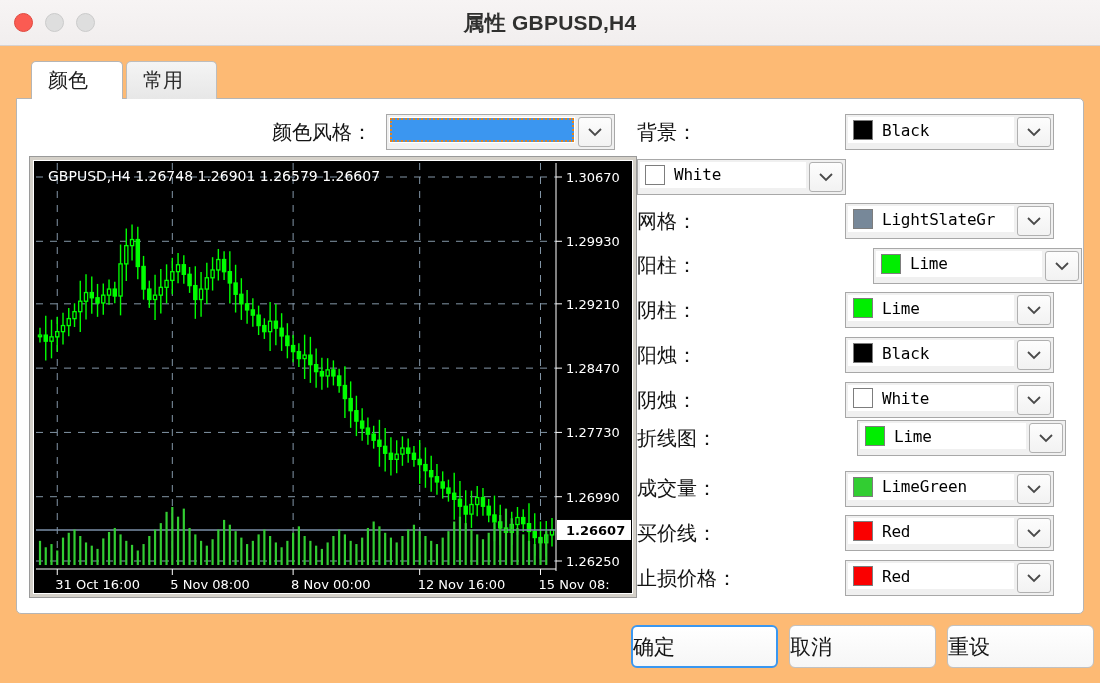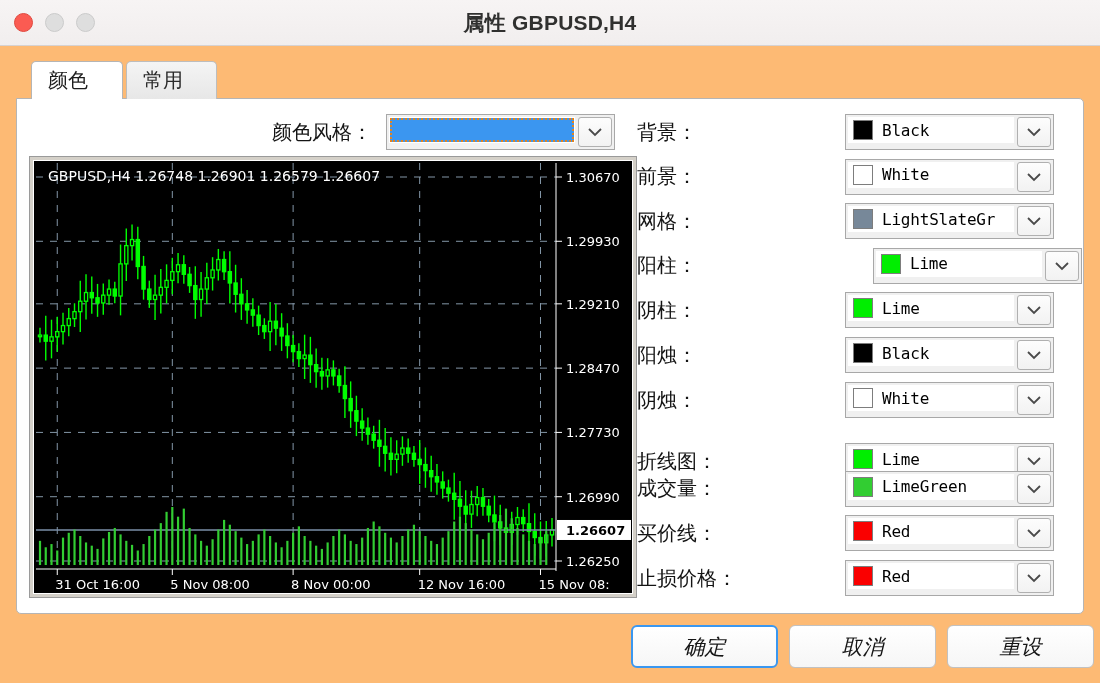--- a/index.html
+++ b/index.html
@@ -190,23 +190,22 @@
     position: absolute; left: 0; top: 625px;
     width: 1100px; height: 58px;
   }
   .btn {
     position: absolute; top: 0;
     height: 43px; width: 147px;
     background: linear-gradient(#ffffff, #f6f6f6);
     border: 1px solid #c1c1c1;
     border-radius: 6px;
     font-size: 21px; color: #151515;
-    text-align: center; line-height: 41px;
-    box-sizing: border-box;
-    font-style: italic;
+    line-height: 41px;
+    box-sizing: border-box;
   }
   .btn.primary {
     left: 631px;
     border: 2px solid #3a97f0;
     line-height: 39px;
   }
   .btn.cancel { left: 789px; }
   .btn.reset  { left: 947px; }
 </style>
 </head>
@@ -571,21 +570,20 @@
               <div class="cvalue">Black</div>
             </div>
             <div class="combo-arrow">
               <svg width="16" height="10" viewBox="0 0 16 10">
                 <path d="M2 2 L8 8 L14 2" fill="none" stroke="#4a4a4a" stroke-width="1.8"></path>
               </svg>
             </div>
           </div>
         </div>
         <div class="crow" style="top: 50.6px;">
-          <div class="crow-label">前景：</div>
           <div class="cfield-outer">
             <div class="cfield">
               <div class="swatch" style="background: rgb(255, 255, 255);"></div>
               <div class="cvalue">White</div>
             </div>
             <div class="combo-arrow">
               <svg width="16" height="10" viewBox="0 0 16 10">
                 <path d="M2 2 L8 8 L14 2" fill="none" stroke="#4a4a4a" stroke-width="1.8"></path>
               </svg>
             </div>
@@ -654,21 +652,21 @@
               <div class="swatch" style="background: rgb(255, 255, 255);"></div>
               <div class="cvalue">White</div>
             </div>
             <div class="combo-arrow">
               <svg width="16" height="10" viewBox="0 0 16 10">
                 <path d="M2 2 L8 8 L14 2" fill="none" stroke="#4a4a4a" stroke-width="1.8"></path>
               </svg>
             </div>
           </div>
         </div>
-        <div class="crow" style="top: 335px;">
+        <div class="crow" style="top: 312px; gap: 12px;">
           <div class="crow-label">折线图：</div>
           <div class="cfield-outer">
             <div class="cfield">
               <div class="swatch" style="background: rgb(0, 238, 0);"></div>
               <div class="cvalue">Lime</div>
             </div>
             <div class="combo-arrow">
               <svg width="16" height="10" viewBox="0 0 16 10">
                 <path d="M2 2 L8 8 L14 2" fill="none" stroke="#4a4a4a" stroke-width="1.8"></path>
               </svg>

